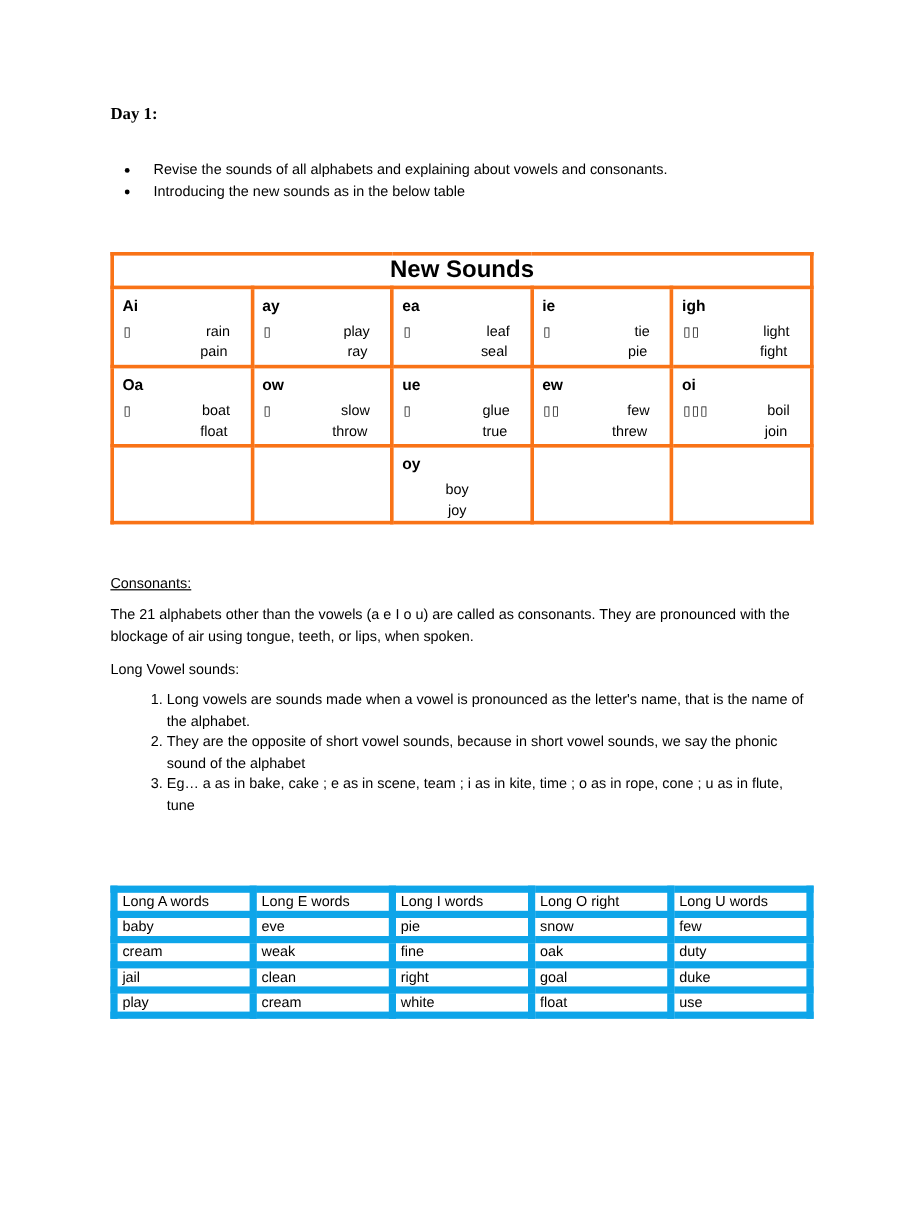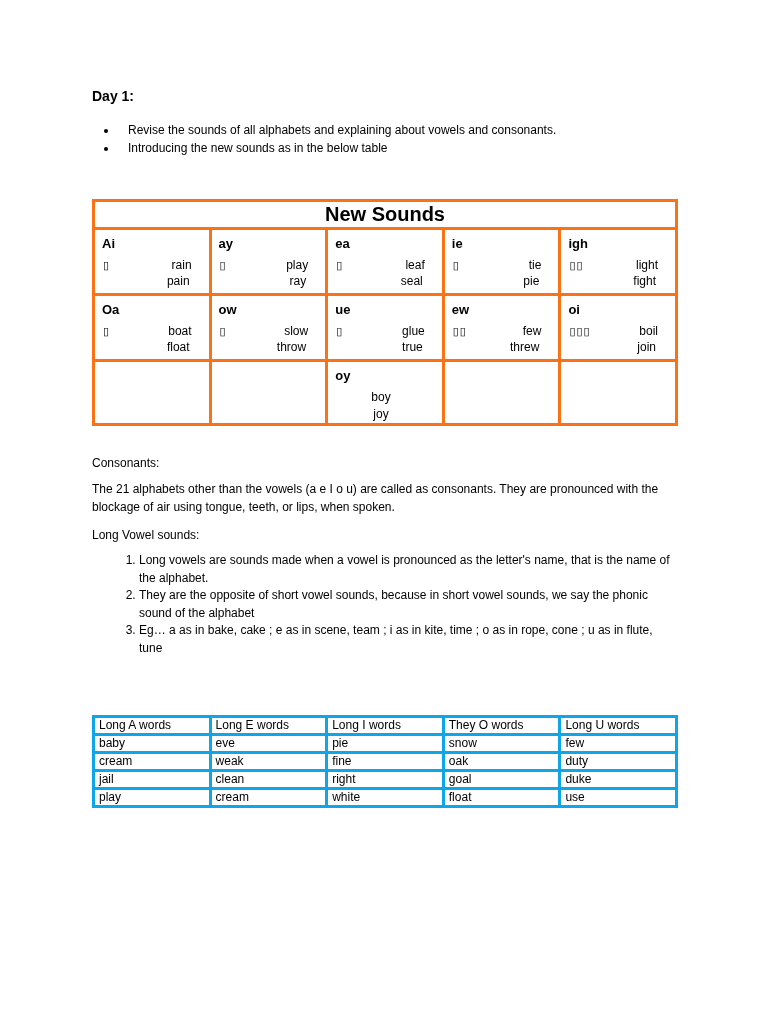--- a/index.html
+++ b/index.html
@@ -13,21 +13,22 @@
   }
   .page {
     position: relative;
     width: 768px; height: 1024px;
     padding: 88px 90px 0 92px;
     overflow: hidden;
   }
 
   .day-heading {
     font-size: 14px; font-weight: bold;
-    margin: 0 0 18px 0;
+    margin: 0 0 29px 0;
+    font-family: Liberation Serif, serif;
   }
 
   ul.bullets {
     margin: 0 0 0 26px; padding: 0;
     list-style-type: disc;
   }
   ul.bullets li {
     font-size: 12px; line-height: 17.5px;
     padding-left: 10px;
   }
@@ -72,21 +73,21 @@
     font-size: 12px; line-height: 17px;
   }
   .oy-word {
     text-align: center;
     padding: 0 8px 0 0;
     line-height: 17px;
   }
   .oy-cell .sound-name { padding-bottom: 2px; }
 
   
-  .consonants-label { margin-top: 30px; font-size: 12px; }
+  .consonants-label { margin-top: 42px; font-size: 12px; text-decoration: underline; }
   .consonants-para {
     margin-top: 11px;
     font-size: 12px; line-height: 17.5px;
     width: 586px;
   }
   .lvs-label { margin-top: 12px; font-size: 12px; }
   ol.lvs-list {
     margin: 10px 0 0 0;
     padding-left: 47px;
   }
@@ -101,21 +102,21 @@
   }
 
   
   table.words-table {
     width: 586px;
     border-collapse: collapse;
     margin-top: 58px;
     table-layout: fixed;
   }
   table.words-table td {
-    border: 3px solid #0ea5e9;
+    border: 6px solid #0ea5e9;
     font-size: 12px;
     height: 16px;
     padding: 0 0 1px 4px;
     vertical-align: middle;
   }
   table.words-table tr.head-row td { height: 16px; }
 </style>
 </head>
 <body>
 
@@ -241,21 +242,21 @@
     <li>Eg… a as in bake, cake  ;  e as in  scene, team  ;  i  as in kite, time  ;  o  as in rope, cone  ;  u  as in flute, tune</li>
   </ol>
 
 
   <table class="words-table">
     <tbody>
       <tr class="head-row">
         <td>Long A words</td>
         <td>Long E words</td>
         <td>Long I words</td>
-        <td>They O words</td>
+        <td>Long O right</td>
         <td>Long U words</td>
       </tr>
       <tr>
         <td>baby</td>
         <td>eve</td>
         <td>pie</td>
         <td>snow</td>
         <td>few</td>
       </tr>
       <tr>

